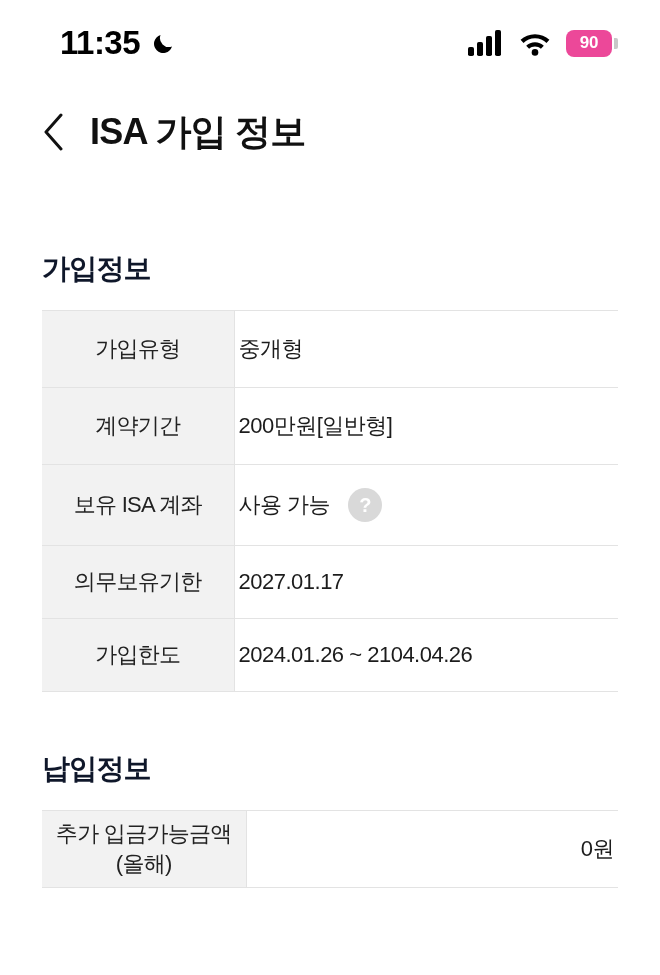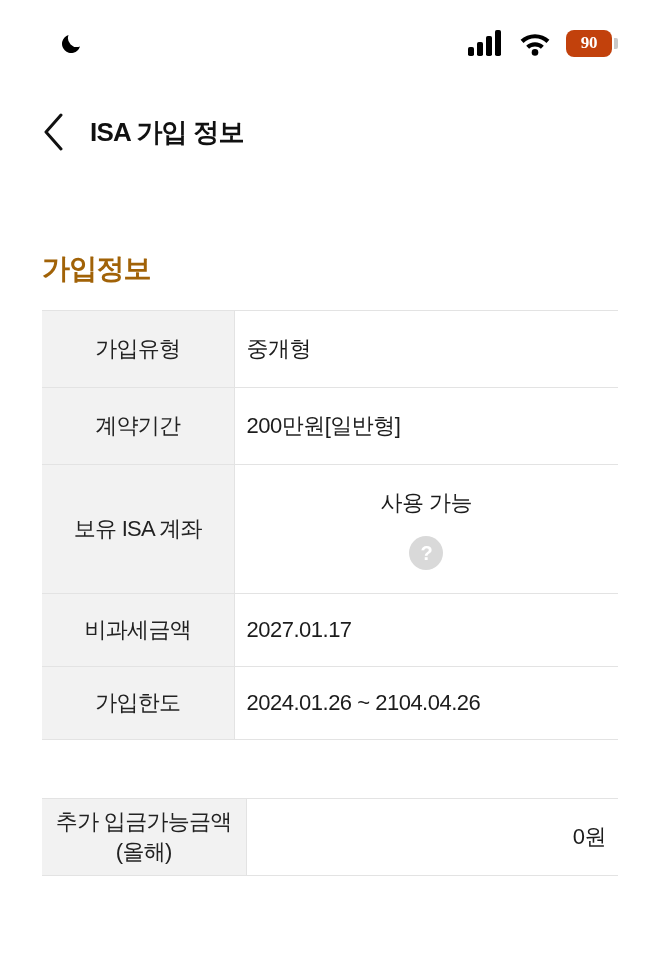--- a/index.html
+++ b/index.html
@@ -48,26 +48,25 @@
   .signal-icon { display: block; }
   .wifi-icon { display: block; }
 
   .battery {
     display: flex;
     align-items: center;
   }
   .battery-body {
     width: 46px;
     height: 27px;
-    background: #c2410c;
+    background: #ec4899;
     border-radius: 8px;
     display: flex;
     align-items: center;
     justify-content: center;
-    font-family: Liberation Serif, serif;
   }
   .battery-level {
     color: #fff;
     font-size: 17px;
     font-weight: bold;
     letter-spacing: -0.3px;
   }
   .battery-cap {
     width: 4px;
     height: 11px;
@@ -86,39 +85,39 @@
   }
   .back-btn {
     width: 30px;
     height: 44px;
     display: flex;
     align-items: center;
     justify-content: center;
     cursor: pointer;
   }
   .nav-title {
-    font-size: 26px;
+    font-size: 36px;
     font-weight: bold;
     letter-spacing: -0.8px;
     color: #111;
   }
 
   
   .content {
     padding: 0 42px;
   }
 
   .section { margin-top: 58px; }
   .section:first-child { margin-top: 72px; }
 
   .section-title {
     font-size: 28px;
     font-weight: bold;
     letter-spacing: -0.8px;
-    color: #a16207;
+    color: #0f172a;
     margin-bottom: 22px;
   }
 
   table.info-table {
     width: 100%;
     border-collapse: collapse;
     table-layout: fixed;
   }
   table.info-table tr { border-bottom: 1px solid #e3e3e3; }
   table.info-table tr:first-child { border-top: 1px solid #e3e3e3; }
@@ -131,38 +130,37 @@
     text-align: center;
     padding: 5px 6px;
     letter-spacing: -0.7px;
     line-height: 1.35;
     vertical-align: middle;
     border-right: 1px solid #e3e3e3;
   }
   table.info-table td {
     font-size: 22px;
     color: #1c1c1c;
-    padding: 23px 12px;
+    padding: 23px 4px;
     letter-spacing: -0.5px;
     vertical-align: middle;
     margin-top: 32px;
   }
 
   
   .tbl-subscription th { width: 192px; }
   .tbl-payment th { width: 204px; }
 
   .td-left { text-align: left; }
   .td-right { text-align: right; padding-right: 18px; }
 
   .cell-with-help {
     display: flex;
     align-items: center;
     gap: 18px;
-    flex-direction: column;
   }
   .help-icon {
     width: 34px;
     height: 34px;
     border-radius: 50%;
     background: #d9d9d9;
     color: #ffffff;
     font-size: 20px;
     font-weight: bold;
     display: inline-flex;
@@ -172,20 +170,21 @@
     flex: 0 0 auto;
   }
 
   .two-line { line-height: 1.3; }
 </style>
 </head>
 <body>
 
 <div class="status-bar">
   <div class="status-left">
+    <span class="status-time">11:35</span>
     <span class="moon-icon">
       <svg width="24" height="24" viewBox="0 0 24 24">
         <path d="M20 15.5A9 9 0 0 1 8.5 4 9.2 9.2 0 1 0 20 15.5z" fill="#000"></path>
       </svg>
     </span>
   </div>
   <div class="status-right">
     <span>
       <svg class="signal-icon" width="36" height="26" viewBox="0 0 36 26">
         <rect x="0" y="17" width="6" height="9" rx="1.8" fill="#000"></rect>
@@ -236,32 +235,33 @@
         <tr>
           <th>보유 ISA 계좌</th>
           <td class="td-left">
             <span class="cell-with-help">
               <span>사용 가능</span>
               <span class="help-icon">?</span>
             </span>
           </td>
         </tr>
         <tr>
-          <th>비과세금액</th>
+          <th>의무보유기한</th>
           <td class="td-left">2027.01.17</td>
         </tr>
         <tr>
           <th>가입한도</th>
           <td class="td-left">2024.01.26 ~ 2104.04.26</td>
         </tr>
       </tbody>
     </table>
   </div>
 
   <div class="section">
+    <div class="section-title">납입정보</div>
     <table class="info-table tbl-payment">
       <tbody>
         <tr>
           <th class="two-line">추가 입금가능금액<br>(올해)</th>
           <td class="td-right">0원</td>
         </tr>
       </tbody>
     </table>
 
   </div>

